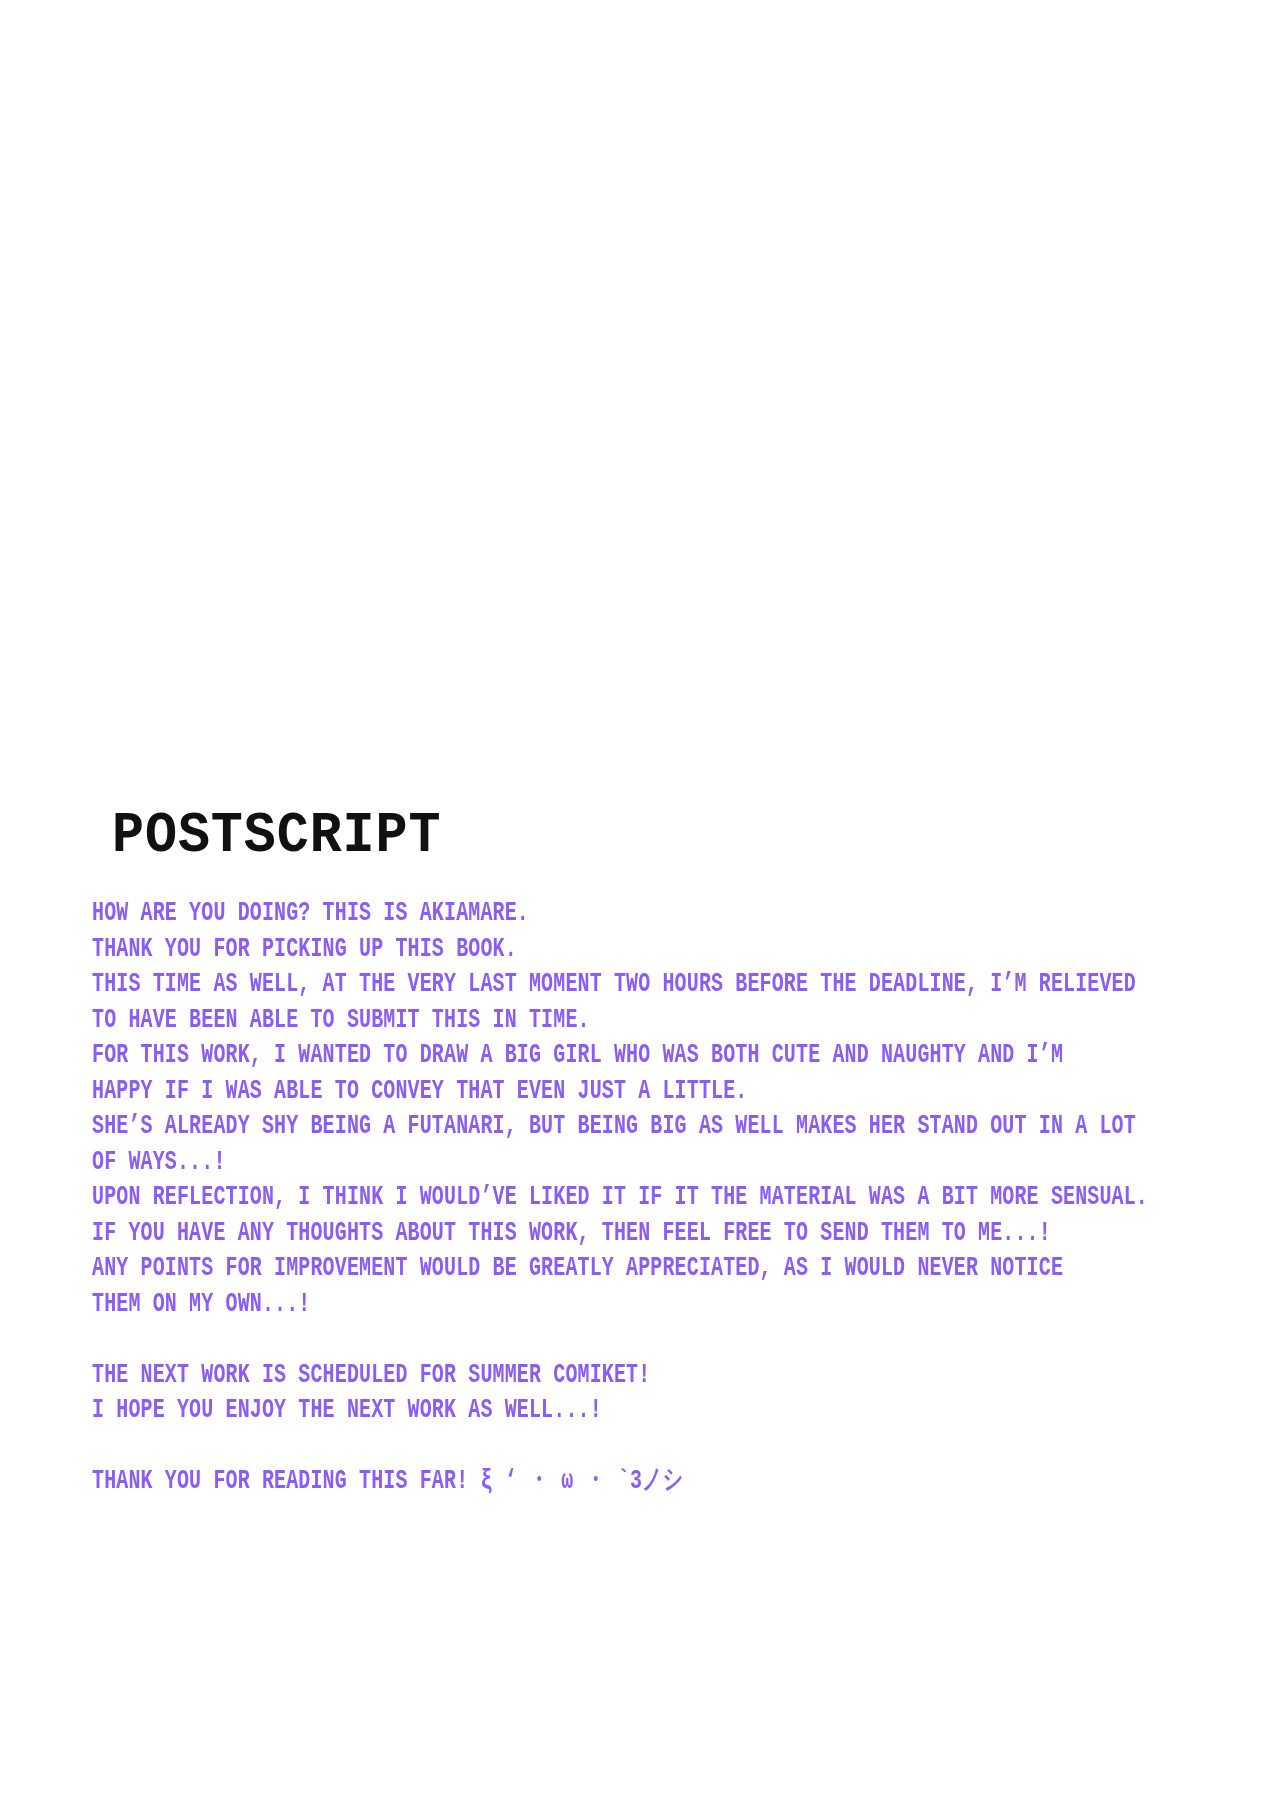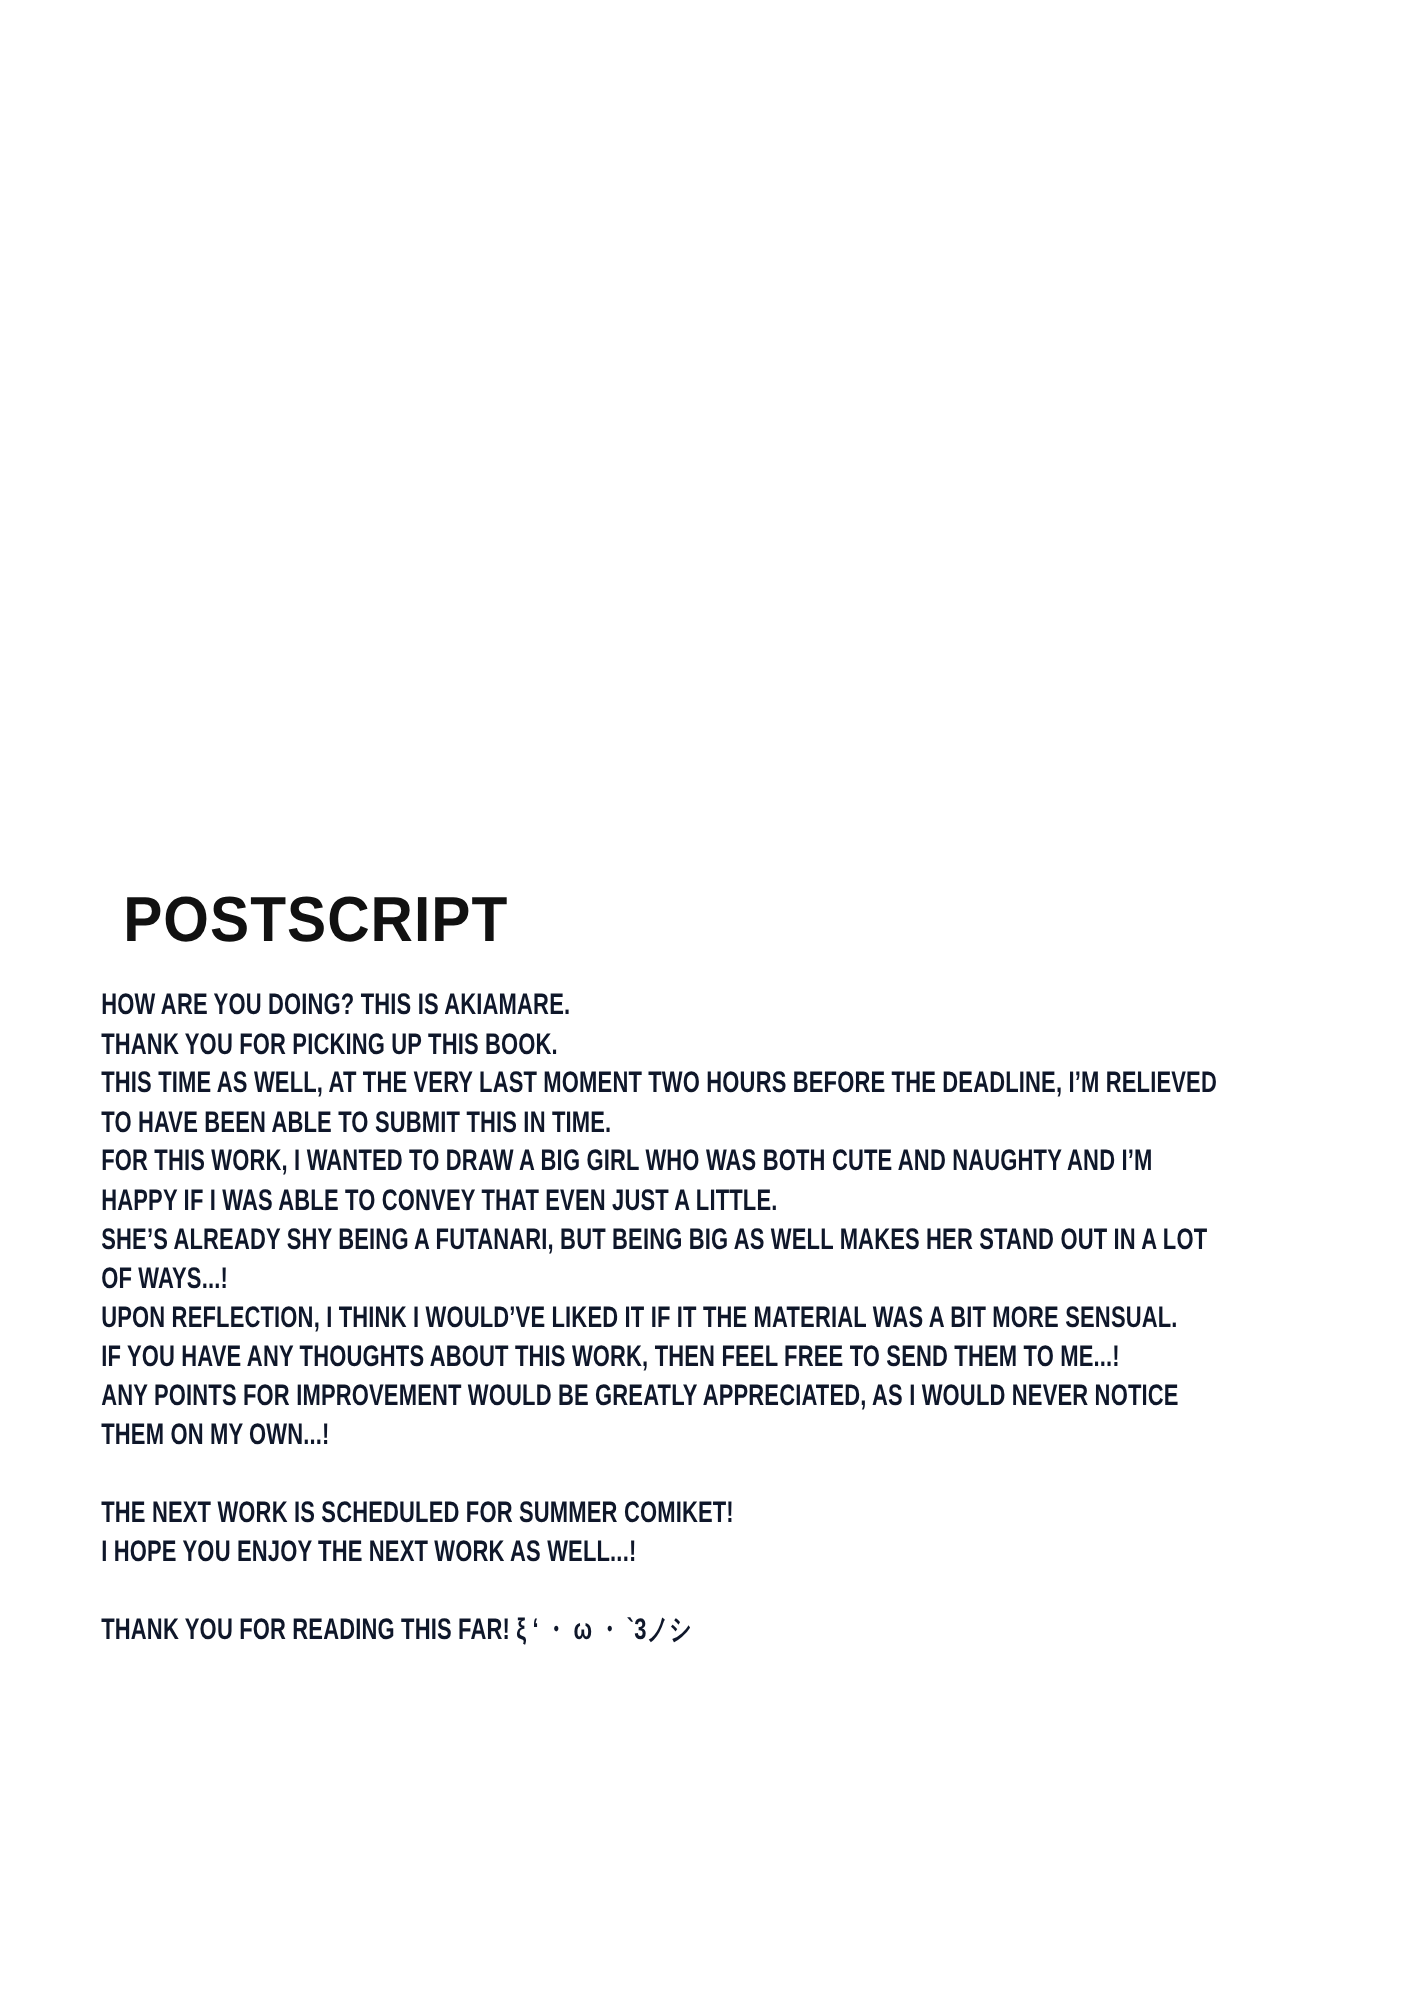--- a/index.html
+++ b/index.html
@@ -12,20 +12,21 @@
     position: relative;
     background: #ffffff;
     font-family: "Liberation Sans", sans-serif;
     color: #111111;
     overflow: hidden;
   }
   .page {
     position: absolute;
     inset: 0;
     background: #ffffff;
+    font-family: Liberation Mono, monospace;
   }
   .title {
     position: absolute;
     left: 112px;
     top: 807px;
     margin: 0;
     font-size: 58px;
     line-height: 1;
     font-weight: 700;
     letter-spacing: 1px;
@@ -36,21 +37,21 @@
   }
   .body-text {
     position: absolute;
     left: 92px;
     top: 896px;
     width: 1140px;
     font-size: 27px;
     font-weight: 700;
     line-height: 35.5px;
     letter-spacing: 0.2px;
-    color: #0f172a;
+    color: #8b5cf6;
   }
   .line {
     white-space: nowrap;
     min-height: 35.5px;
     transform: scaleX(0.74);
     transform-origin: 0 0;
   }
 </style>
 </head>
 <body>

